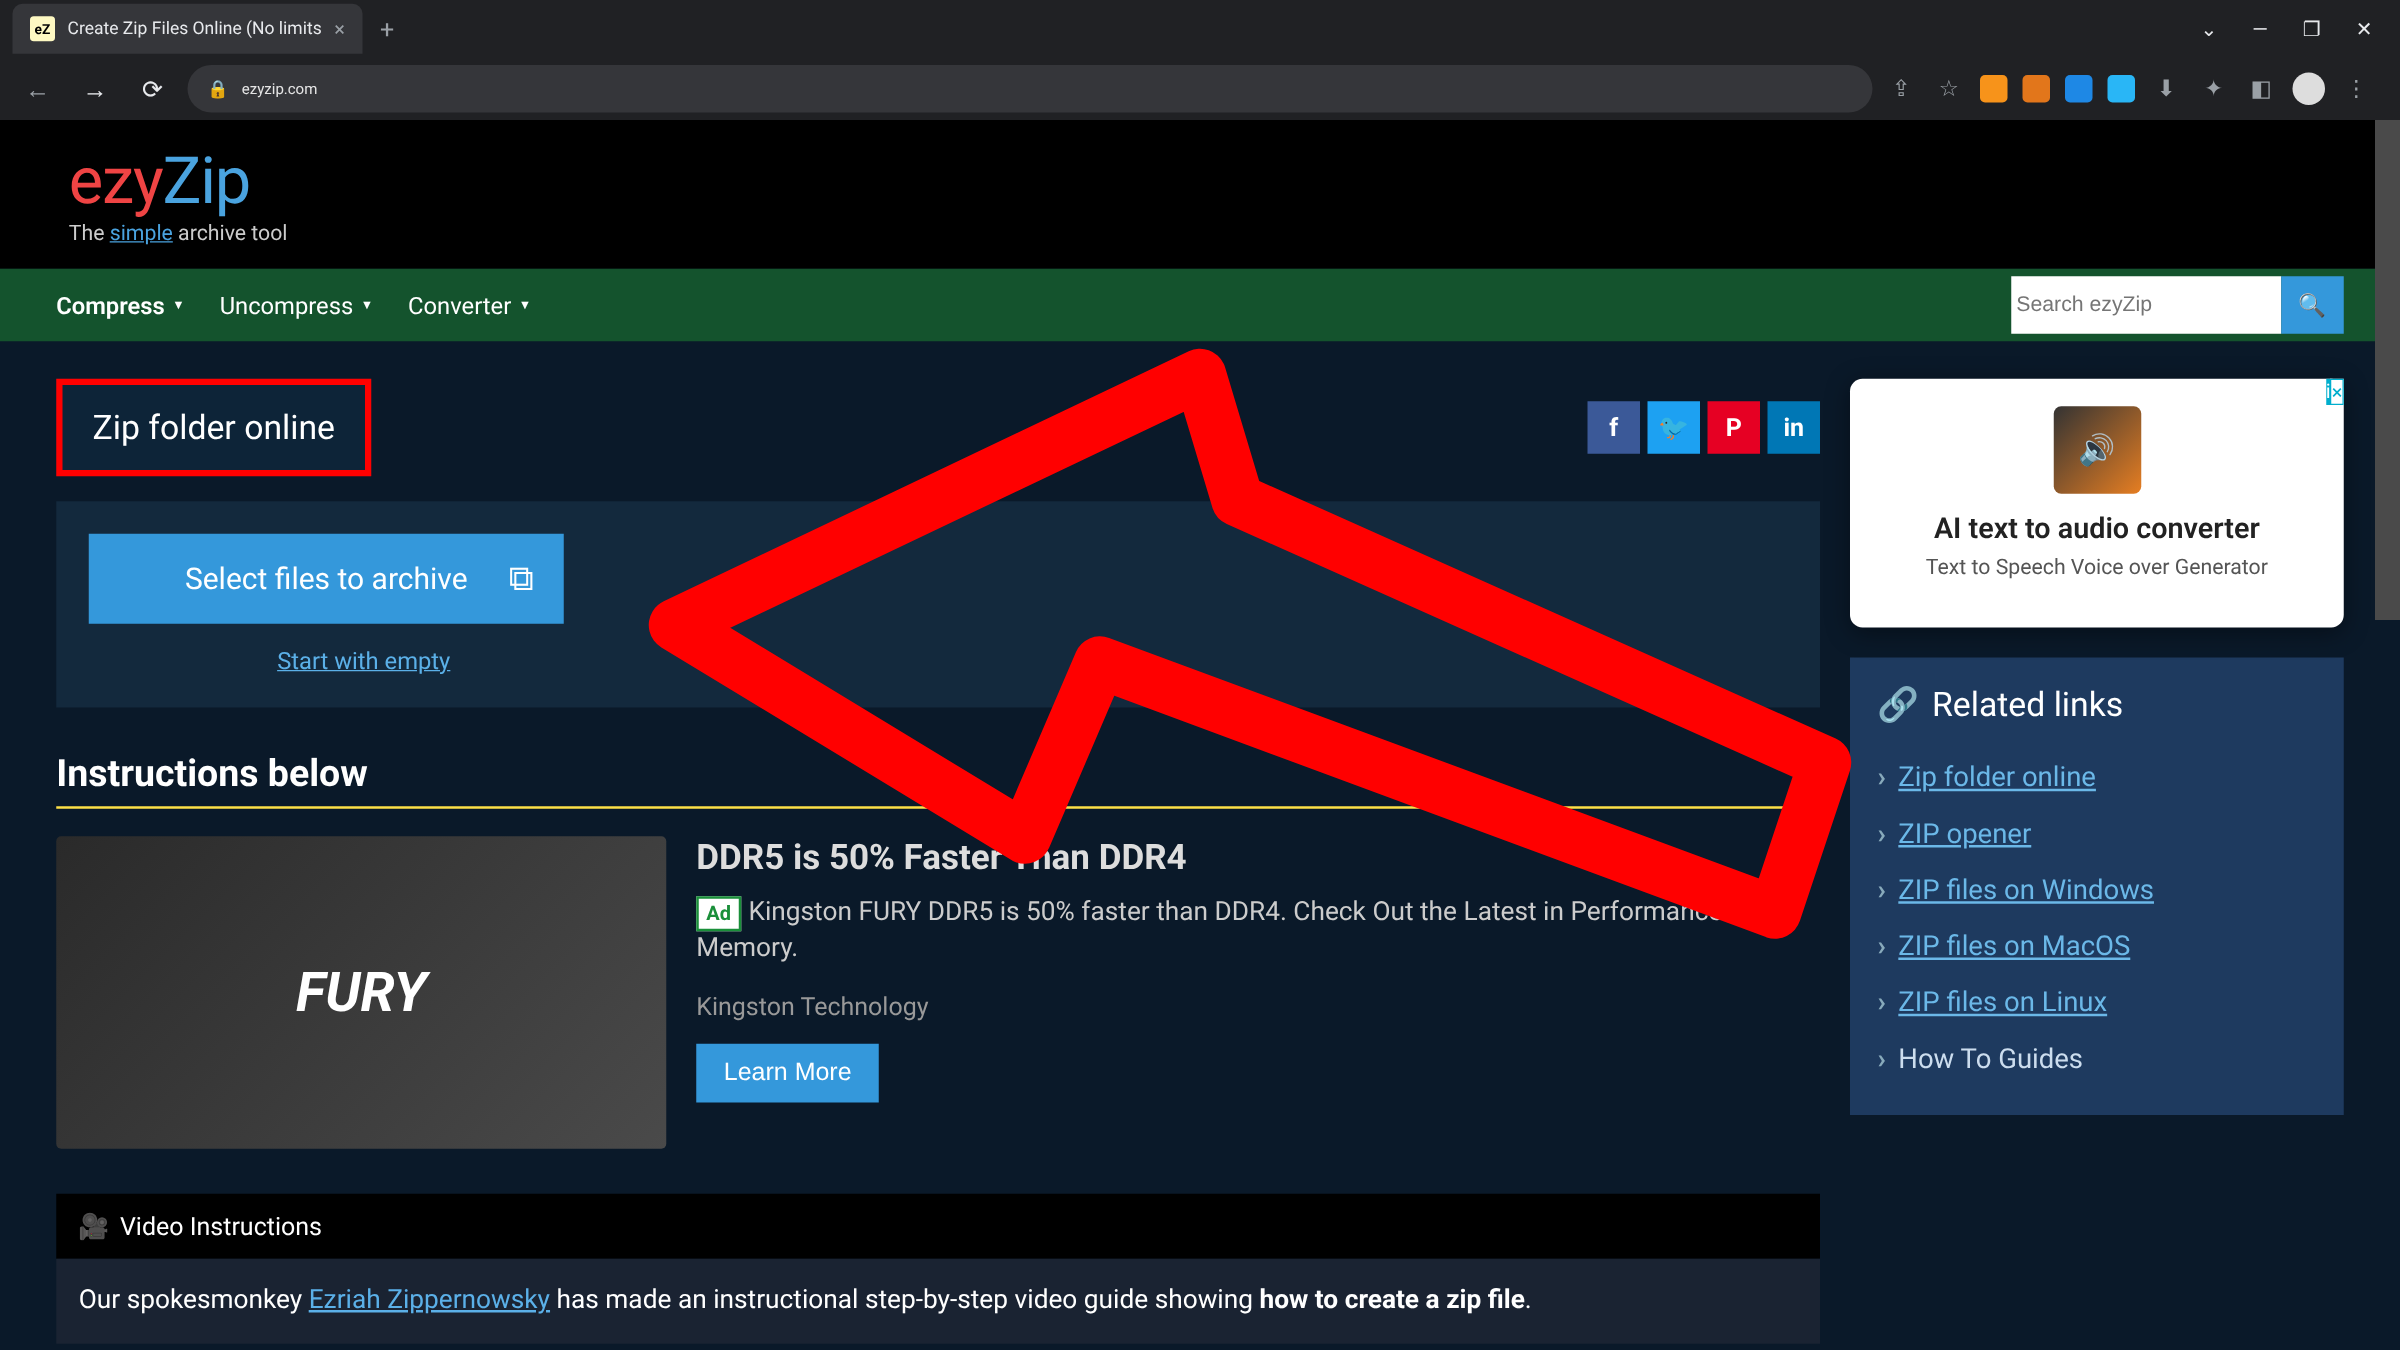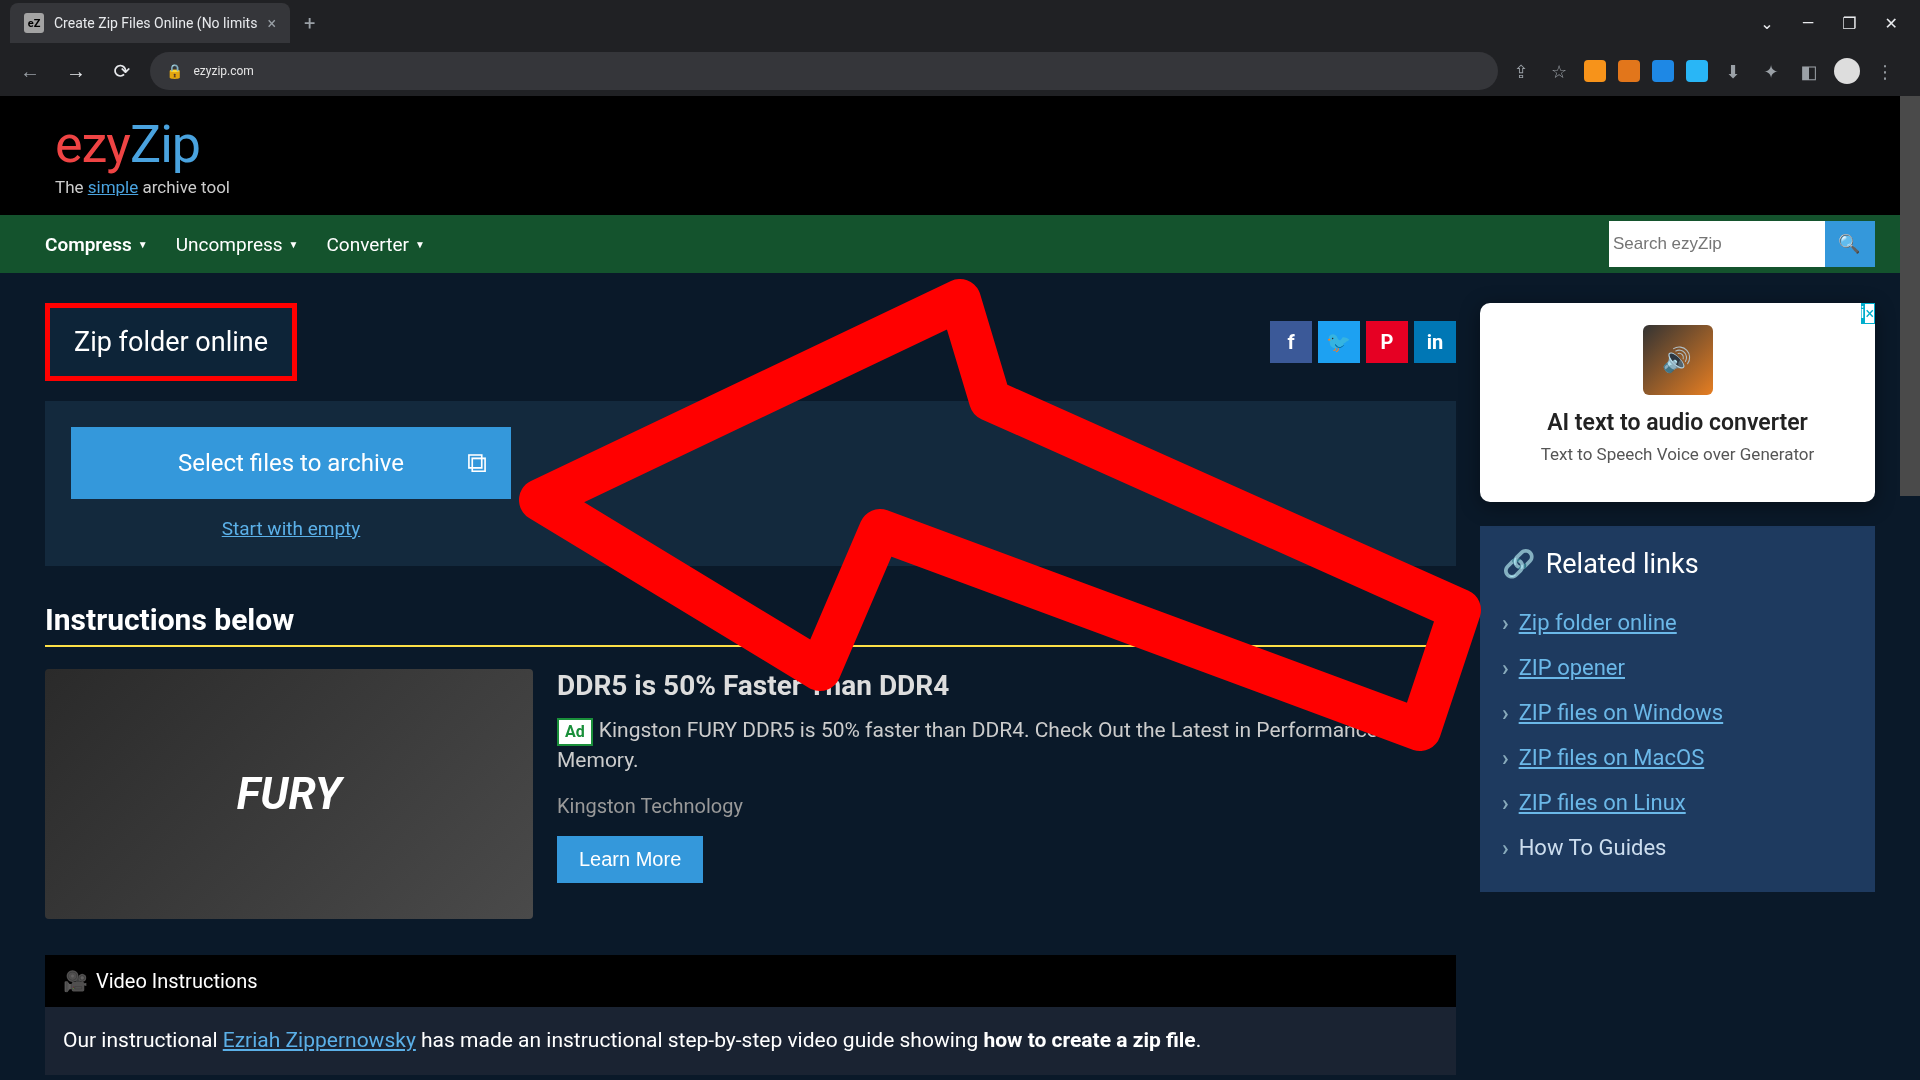--- a/index.html
+++ b/index.html
@@ -2,21 +2,21 @@
 <html><head>
 <meta charset="utf-8">
 <style>
 * { margin: 0; padding: 0; box-sizing: border-box; }
 body { font-family: -apple-system, BlinkMacSystemFont, "Segoe UI", Roboto, sans-serif; background: #0a1929; color: #fff; overflow-x: hidden; width: 1920px; height: 1080px; }
 
 
 .browser-chrome { background: #202124; height: 96px; }
 .tab-bar { height: 46px; display: flex; align-items: center; padding-left: 10px; }
 .tab { background: #35363a; height: 40px; display: flex; align-items: center; padding: 0 14px; border-radius: 8px 8px 0 0; gap: 10px; max-width: 280px; }
-.tab-favicon { width: 20px; height: 20px; background: #a3a3a3; border-radius: 3px; display: flex; align-items: center; justify-content: center; font-size: 11px; color: #000; font-weight: bold; }
+.tab-favicon { width: 20px; height: 20px; background: #fef9c3; border-radius: 3px; display: flex; align-items: center; justify-content: center; font-size: 11px; color: #000; font-weight: bold; }
 .tab-title { font-size: 14px; color: #e8eaed; white-space: nowrap; overflow: hidden; text-overflow: ellipsis; }
 .tab-close { color: #9aa0a6; font-size: 16px; cursor: pointer; }
 .new-tab { color: #9aa0a6; margin-left: 14px; font-size: 20px; cursor: pointer; }
 .window-controls { position: absolute; right: 0; top: 0; display: flex; gap: 28px; padding: 14px 22px; color: #e8eaed; }
 .window-controls span { cursor: pointer; font-size: 16px; }
 
 .addr-bar { height: 50px; display: flex; align-items: center; padding: 0 12px; gap: 10px; }
 .nav-btn { color: #9aa0a6; width: 36px; height: 36px; display: flex; align-items: center; justify-content: center; cursor: pointer; border-radius: 50%; font-size: 20px; }
 .nav-btn.active { color: #e8eaed; }
 .url-box { flex: 1; background: #35363a; height: 38px; border-radius: 19px; display: flex; align-items: center; padding: 0 16px; gap: 10px; }
@@ -54,21 +54,21 @@
 .page-tab { padding: 18px 24px; font-size: 27px; color: #fff; cursor: pointer; background: #13293d; }
 .page-tab.highlighted { border: 5px solid #f00; background: #0d2438; }
 .socials { display: flex; gap: 6px; }
 .social { width: 42px; height: 42px; display: flex; align-items: center; justify-content: center; color: #fff; font-weight: bold; cursor: pointer; font-size: 20px; }
 .fb { background: #3b5998; }
 .tw { background: #1da1f2; }
 .pin { background: #e60023; }
 .li { background: #0077b5; }
 
 .upload-area { background: #13293d; padding: 26px; }
-.select-btn { background: #3498db; color: #fff; width: 440px; height: 72px; display: flex; align-items: center; justify-content: center; gap: 80px; font-size: 24px; cursor: pointer; position: relative; }
+.select-btn { background: #3498db; color: #fff; width: 380px; height: 72px; display: flex; align-items: center; justify-content: center; gap: 80px; font-size: 24px; cursor: pointer; position: relative; }
 .dropbox-icon { position: absolute; right: 24px; font-size: 28px; }
 .start-empty { display: block; text-align: center; width: 440px; margin-top: 18px; color: #5bb0e8; font-size: 19px; text-decoration: underline; cursor: pointer; }
 
 .instructions-title { font-size: 30px; color: #fff; margin-top: 36px; margin-bottom: 14px; border-bottom: 2px solid #fde047; padding-bottom: 8px; }
 
 .ad-block { display: flex; gap: 24px; background: transparent; position: relative; padding: 8px 0; }
 .ad-img { width: 488px; height: 250px; background: linear-gradient(135deg, #2a2a2a, #4a4a4a); border-radius: 4px; display: flex; align-items: center; justify-content: center; color: #ccc; font-weight: bold; font-size: 32px; position: relative; overflow: hidden; }
 .ad-img::before { content: "FURY"; position: absolute; font-size: 44px; font-style: italic; color: #fff; }
 .ad-text { flex: 1; }
 .ad-title { font-size: 28px; font-weight: 700; color: #ddd; margin-bottom: 14px; }
@@ -221,21 +221,21 @@
           <div class="ad-brand">Kingston Technology</div>
           <button class="ad-cta">Learn More</button>
         </div>
       </div>
 
       <div class="video-header">
         <span>🎥</span>
         <span>Video Instructions</span>
       </div>
       <div class="video-body">
-        <span>Our instructional </span><a>Ezriah Zippernowsky</a><span> has made an instructional step-by-step video guide showing </span><strong>how to create a zip file</strong><span>.</span>
+        <span>Our spokesmonkey </span><a>Ezriah Zippernowsky</a><span> has made an instructional step-by-step video guide showing </span><strong>how to create a zip file</strong><span>.</span>
       </div>
 
     </div>
 
     <div class="side-col">
       <div class="side-ad">
         <div class="side-ad-marker">
             <span class="ad-i">i</span>
             <span class="ad-x">×</span>
           </div>

